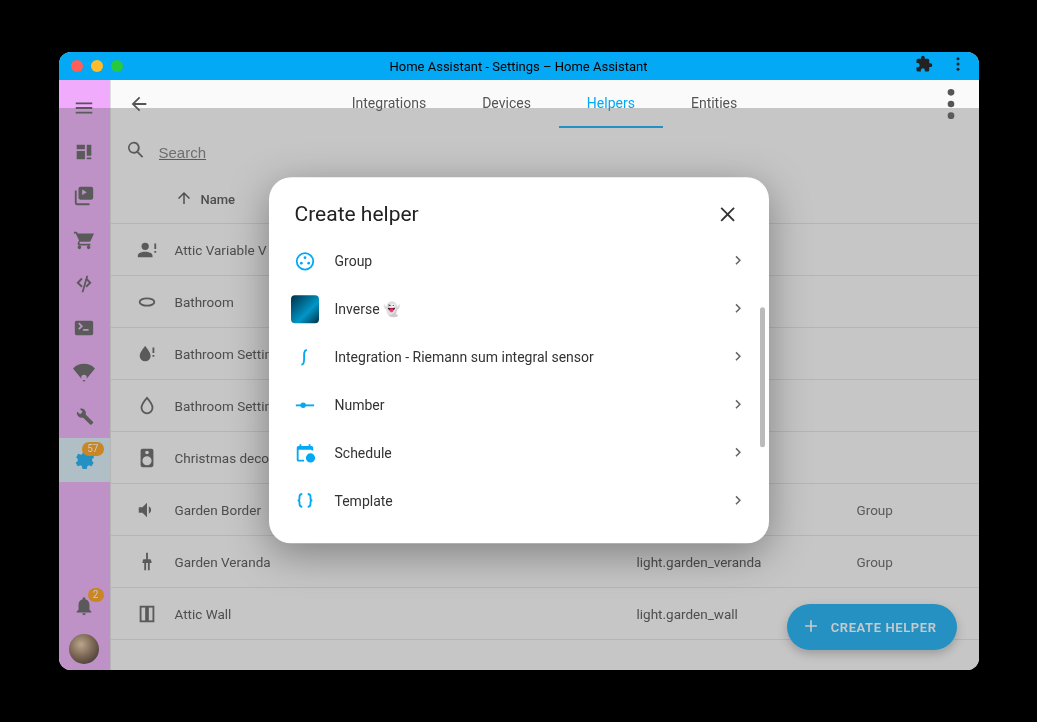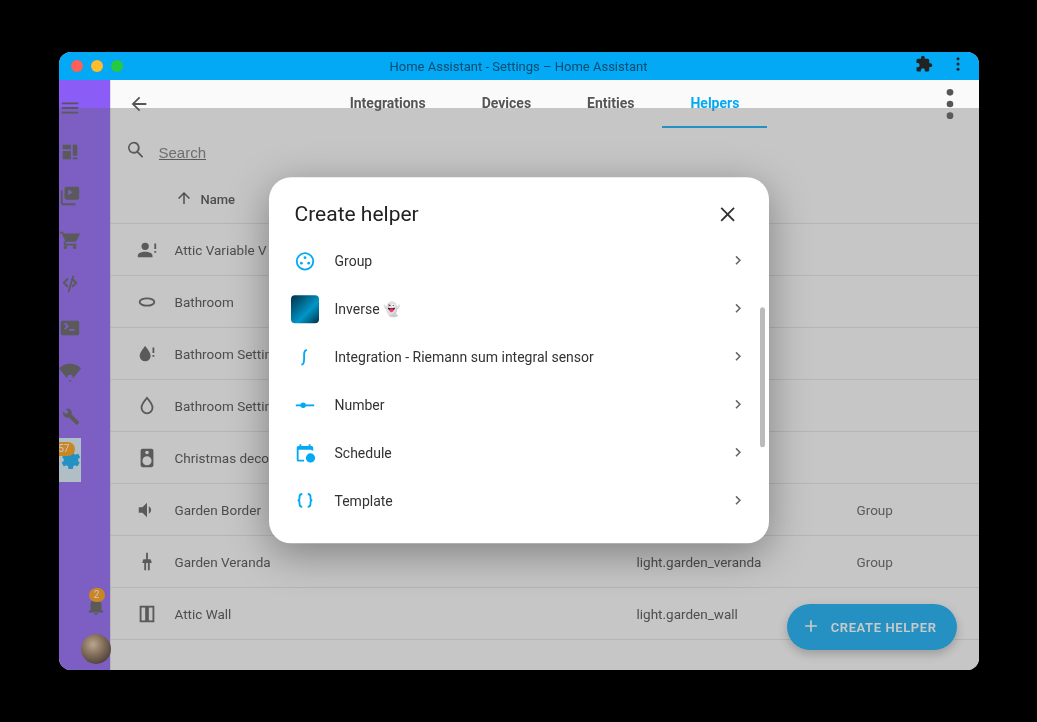--- a/index.html
+++ b/index.html
@@ -33,32 +33,32 @@
     position: relative;
     flex-shrink: 0;
   }
   .traffic-lights { display: flex; gap: 8px; align-items: center; }
   .tl { width: 12px; height: 12px; border-radius: 50%; }
   .tl.red { background: #ff5f56; }
   .tl.yel { background: #ffbd2e; }
   .tl.grn { background: #27c93f; }
   .titlebar-title {
     position: absolute; left: 0; right: 0; text-align: center;
-    font-size: 13px; color: #0c4a6e; pointer-events: none;
+    font-size: 13px; color: #000000; pointer-events: none;
   }
   .titlebar-actions {
     margin-left: auto; display: flex; align-items: center; gap: 16px;
     color: #222;
   }
   .titlebar-actions svg { width: 18px; height: 18px; }
 
   .app-body { display: flex; height: calc(100% - 28px); position: relative; }
   .sidebar {
-    width: 52px; background: #8b5cf6; border-right: 1px solid #e0e0e0;
-    display: flex; flex-direction: row; align-items: flex-start;
+    width: 52px; background: #f0abfc; border-right: 1px solid #e0e0e0;
+    display: flex; flex-direction: column; align-items: flex-start;
     padding-top: 6px; flex-shrink: 0; position: relative;
   }
   .sidebar-top { display:flex;flex-direction:column;align-items:center;gap:0;width:100%;}
   .sidebar-item {
     width: 100%; height: 44px; display: flex; align-items: center; justify-content: center;
     color: #555;
     position: relative;
   }
   .sidebar-item svg { width: 22px; height: 22px; }
   .sidebar-item.active { background: #d9eff9; color: #03a9f4; }
@@ -74,21 +74,20 @@
     width: 30px; height: 30px; border-radius: 50%;
     background: radial-gradient(circle at 40% 35%, #e8c9a3 0%, #8a6a4e 45%, #3b2d22 80%);
     margin-top: 6px;
   }
 
   .main { flex: 1; display: flex; flex-direction: column; overflow: hidden; background:#fafafa;}
   .toolbar {
     height: 48px; display: flex; align-items: center;
     padding: 0 8px; border-bottom: 0px solid #e0e0e0;
     background:#fafafa;
-    font-weight:bold;
   }
   .back-btn { width: 40px; height: 40px; display:flex;align-items:center;justify-content:center;color:#555;}
   .back-btn svg{width:22px;height:22px;}
   .tabs { display: flex; gap: 0; margin: 0 auto; }
   .tab {
     padding: 0 28px; height: 48px; display: flex; align-items: center;
     font-size: 14px; color: #555; cursor: pointer;
     border-bottom: 2px solid transparent;
   }
   .tab.active { color: #03a9f4; border-bottom-color: #03a9f4; }
@@ -271,22 +270,22 @@
     <div class="main">
       <div class="toolbar">
         <div class="back-btn">
           <svg viewBox="0 0 24 24" fill="currentColor">
               <path d="M20 11H7.8l5.6-5.6L12 4l-8 8 8 8 1.4-1.4L7.8 13H20v-2Z"></path>
             </svg>
         </div>
         <div class="tabs">
           <div class="tab">Integrations</div>
           <div class="tab">Devices</div>
+          <div class="tab active">Helpers</div>
           <div class="tab">Entities</div>
-          <div class="tab active">Helpers</div>
         </div>
         <div class="toolbar-menu">
           <svg viewBox="0 0 24 24" fill="currentColor">
               <circle cx="12" cy="5" r="2"></circle>
               <circle cx="12" cy="12" r="2"></circle>
               <circle cx="12" cy="19" r="2"></circle>
             </svg>
         </div>
       </div>
 

